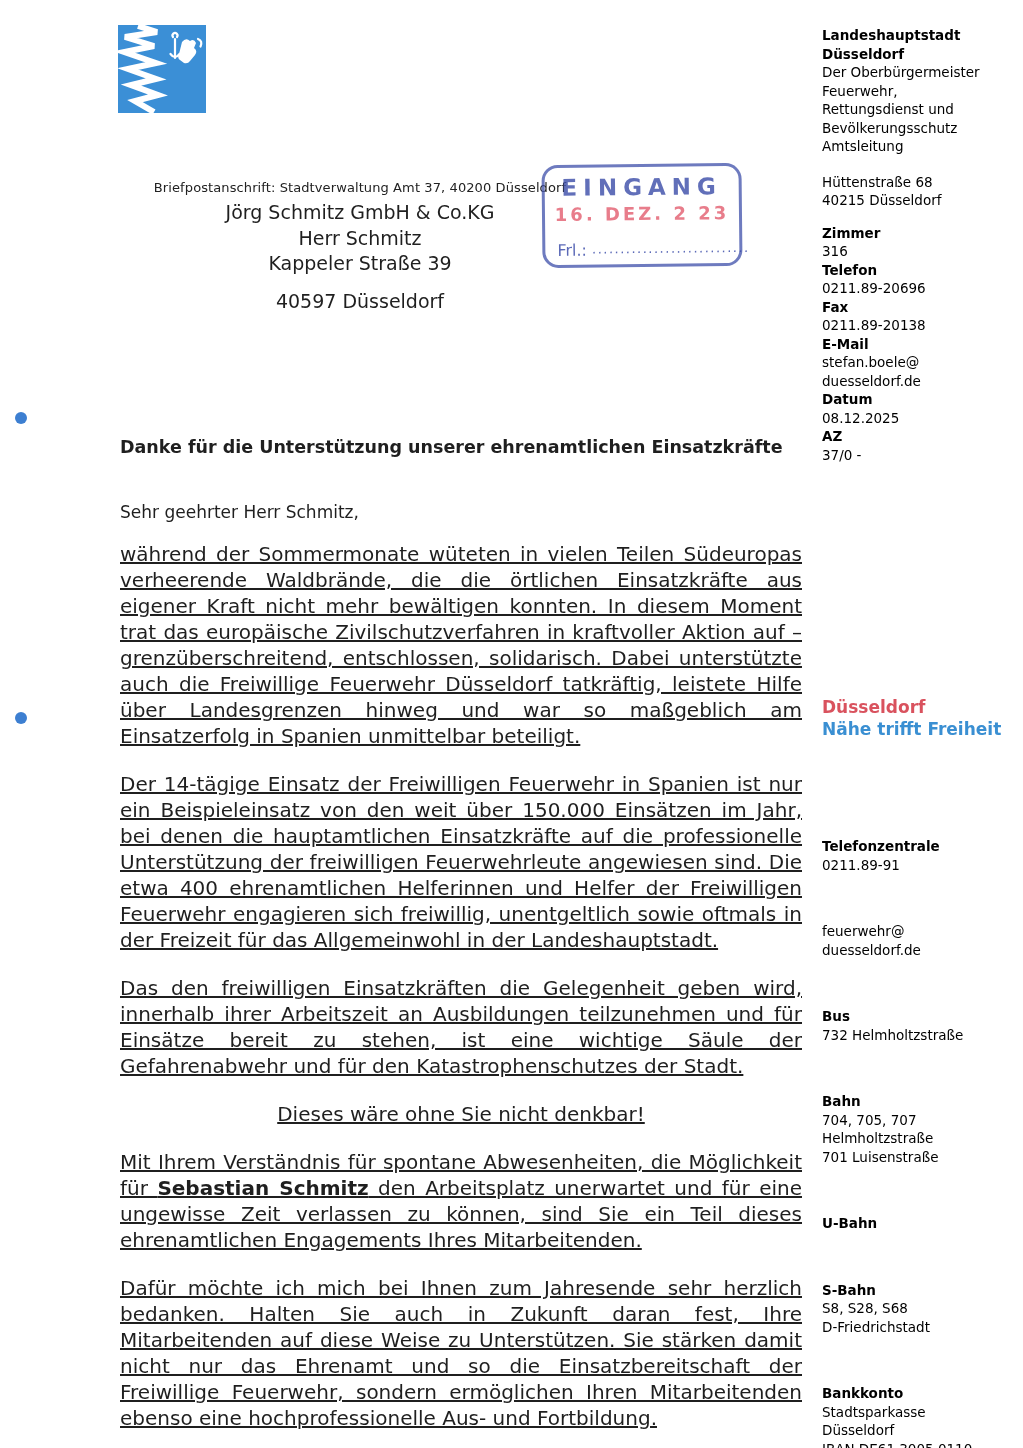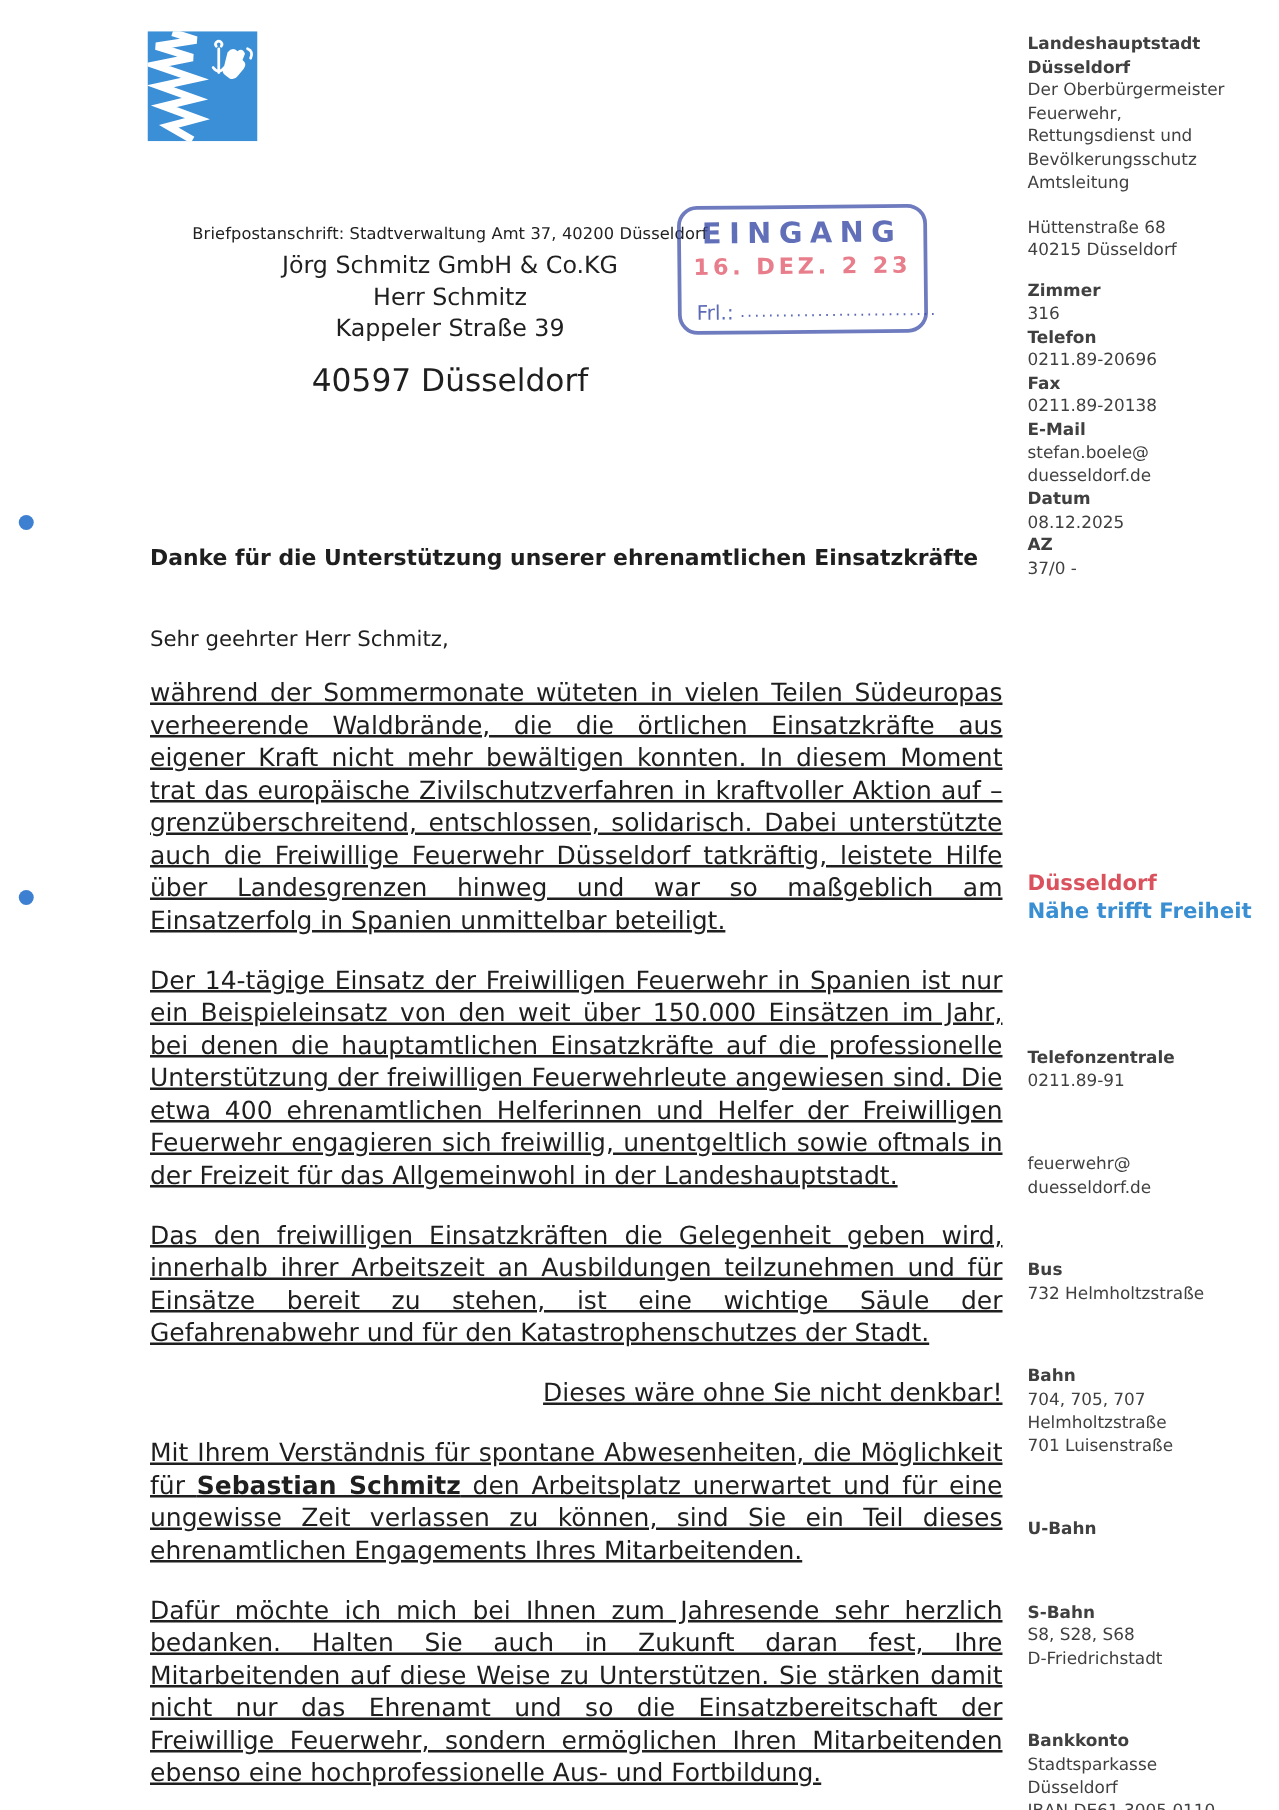--- a/index.html
+++ b/index.html
@@ -19,21 +19,21 @@
 
   
   .fold-dot { position:absolute; left:15px; width:12px; height:12px; border-radius:50%; background:#3d7fd1; }
   .fold1 { top:412px; }
   .fold2 { top:712px; }
 
   
   .addr { position:absolute; left:120px; top:180px; width:480px;text-align:center; }
   .addr-small { font-size:13px; color:#222; margin-bottom:5px; letter-spacing:0.1px; }
   .addr-lines { font-size:19px; line-height:25.5px; }
-  .addr-city { font-size:25px; margin-top:13px; }
+  .addr-city { font-size:19px; margin-top:13px; }
 
   
   .stamp {
     position:absolute; left:542px; top:164px; width:200px; height:103px;
     border:3px solid rgba(62,79,170,0.75);
     border-radius:16px;
     transform:rotate(-0.6deg);
     box-sizing:border-box;
   }
   .stamp-title {
@@ -56,24 +56,24 @@
   
   .body-col { position:absolute; left:120px; top:425px; width:682px; }
   .subject { font-weight:bold; font-size:17.5px; margin:12px 0 45px 0; }
   .salutation { font-size:17px; margin:0 0 19px 0; }
   .body-p {
     font-size:20px; line-height:26px;
     text-align:justify;
     margin:0 0 22px 0;
     text-decoration:underline;
   }
-  .body-p.single { text-align:right; }
-
-  
-  .sidebar { position:absolute; left:822px; width:182px; font-size:13.5px; line-height:18.5px; color:#404040; }
+  .body-p.single { text-align:center; }
+
+  
+  .sidebar { position:absolute; left:822px; width:182px; font-size:13.5px; line-height:18.5px; color:#000000; }
   .sb-top { top:26px; }
   .sb-bottom { top:789px; }
   .sb-bold { font-weight:bold; }
   .sb-street { margin-top:17px; margin-bottom:14px; }
   .sb-g { margin-bottom:15px;margin-top:48px; }
   .sb-g.g-ubahn { margin-bottom:40px; }
   .sb-g.g-bank { margin-bottom:24px; }
 
   
   .brand { position:absolute; left:822px; top:697px; font-size:17px; font-weight:bold; line-height:21.5px; }

